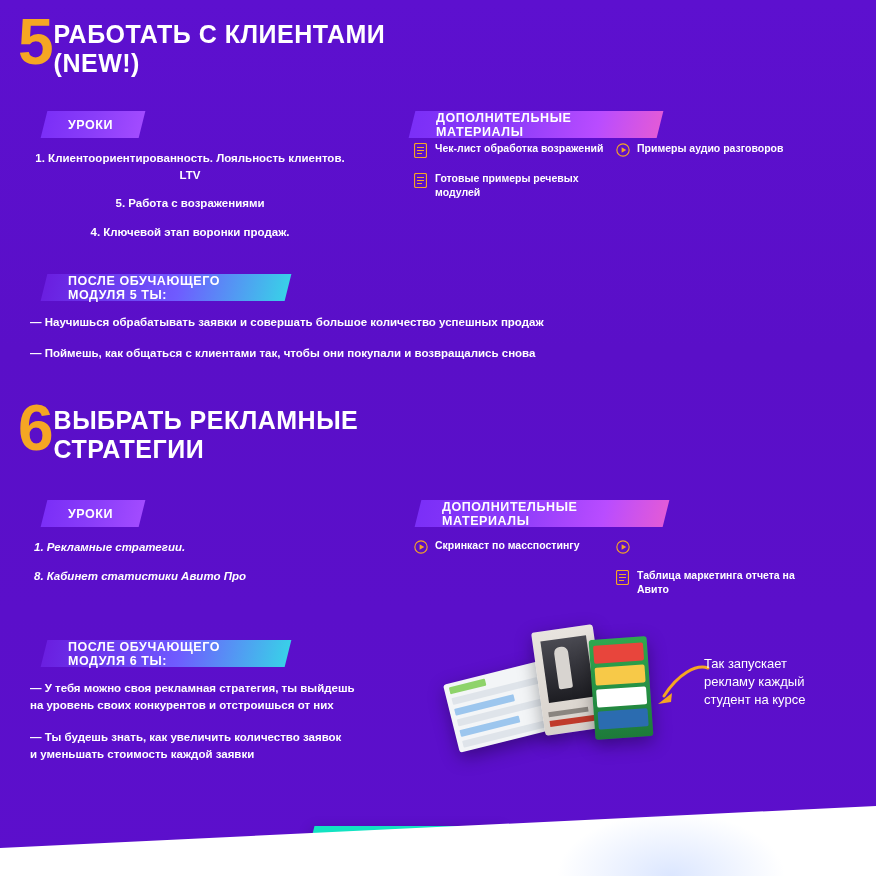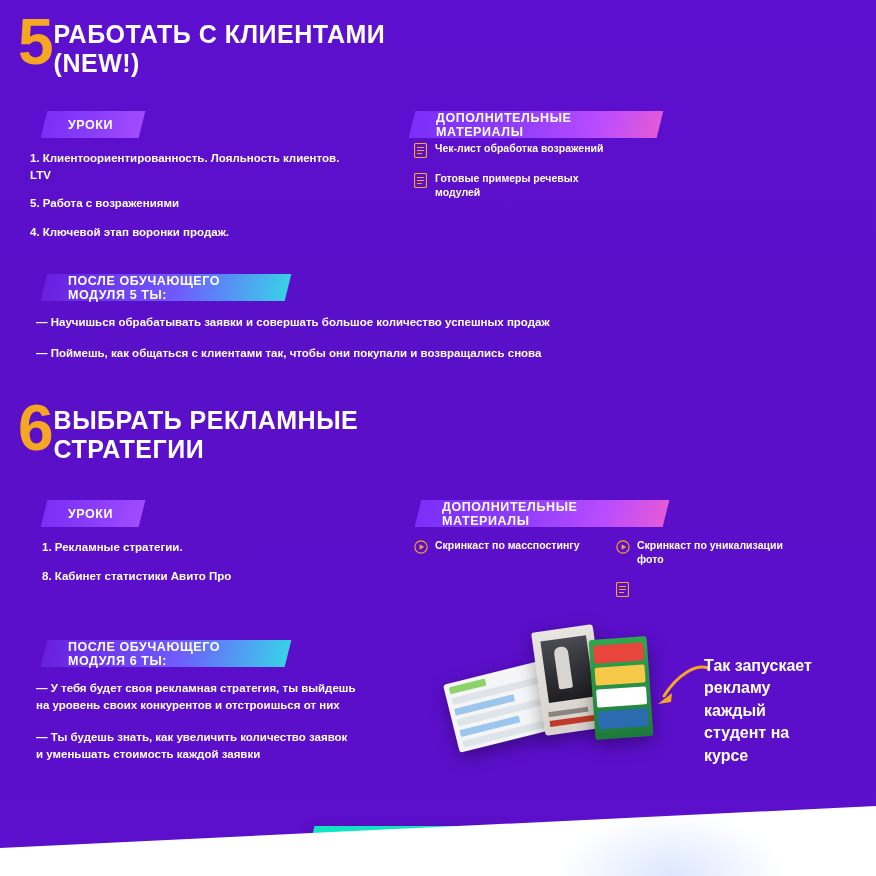--- a/index.html
+++ b/index.html
@@ -103,21 +103,21 @@
     margin-top: 1px;
   }
   .mat-label {
     font-size: 10.5px;
     font-weight: bold;
     line-height: 1.32;
     color: #ffffff;
   }
 
   
-  .after-list { position: absolute; width: 540px; margin-left: 6px; }
+  .after-list { position: absolute; width: 540px; }
   .after-item {
     font-size: 11.5px;
     font-weight: bold;
     line-height: 1.5;
     margin-bottom: 14px;
     white-space: pre-line;
   }
 
   
   .collage { position: absolute; }
@@ -159,22 +159,22 @@
     transform: rotate(-4deg);
   }
   .card-c .strip { position: absolute; left: 4px; width: 50px; height: 18px; border-radius: 2px; }
   .card-c .s1 { top: 6px; background: #e8453c; }
   .card-c .s2 { top: 28px; background: #f7c948; }
   .card-c .s3 { top: 50px; background: #ffffff; }
   .card-c .s4 { top: 72px; background: #2b6cb0; }
 
   .arrow-note {
     position: absolute;
-    font-size: 16px;
-    font-weight: bold;
+    font-size: 13px;
+    font-weight: normal;
     line-height: 1.4;
     color: #ffffff;
     white-space: pre-line;
   }
 
   
   .cta-wrap {
     position: absolute;
     left: 310px; top: 826px;
     width: 190px; height: 36px;
@@ -216,21 +216,21 @@
   </div>
 
   <div class="ribbon" style="left:44px; top:111px; width:98px;">
     <span>УРОКИ</span>
   </div>
 
   <div class="ribbon wide" style="left:412px; top:111px; width:248px;">
     <span>ДОПОЛНИТЕЛЬНЫЕ МАТЕРИАЛЫ</span>
   </div>
 
-  <div class="lessons" style="left:30px; top:150px;">
+  <div class="lessons" style="left:30px; top:150px;text-align:center;">
     <div class="lesson">1. Клиентоориентированность. Лояльность клиентов. LTV</div>
     <div class="lesson">5. Работа с возражениями</div>
     <div class="lesson">4. Ключевой этап воронки продаж.</div>
   </div>
 
   <div class="materials" style="left:414px; top:142px;">
     <div class="mat-col">
       <div class="mat-item">
         <span class="mat-icon">
           <svg viewBox="0 0 13 15" width="13" height="15">
@@ -247,20 +247,31 @@
           <svg viewBox="0 0 13 15" width="13" height="15">
               <rect x="0.5" y="0.5" width="12" height="14" rx="1.5" fill="none" stroke="#f5a623" stroke-width="1.2"></rect>
               <line x1="3" y1="4.5" x2="10" y2="4.5" stroke="#f5a623" stroke-width="1"></line>
               <line x1="3" y1="7.5" x2="10" y2="7.5" stroke="#f5a623" stroke-width="1"></line>
               <line x1="3" y1="10.5" x2="8" y2="10.5" stroke="#f5a623" stroke-width="1"></line>
             </svg>
         </span>
         <span class="mat-label">Готовые примеры речевых модулей</span>
       </div>
     </div>
+    <div class="mat-col">
+      <div class="mat-item">
+        <span class="mat-icon">
+          <svg viewBox="0 0 15 15" width="14" height="14">
+              <circle cx="7.5" cy="7.5" r="6.6" fill="none" stroke="#f5a623" stroke-width="1.2"></circle>
+              <polygon points="6,4.6 11,7.5 6,10.4" fill="#f5a623"></polygon>
+            </svg>
+        </span>
+        <span class="mat-label">Примеры аудио разговоров</span>
+      </div>
+    </div>
   </div>
 
   <div class="ribbon teal" style="left:44px; top:274px; width:244px;">
     <span>ПОСЛЕ ОБУЧАЮЩЕГО МОДУЛЯ 5 ТЫ:</span>
   </div>
 
   <div class="after-list" style="left:30px; top:314px;">
     <div class="after-item">— Научишься обрабатывать заявки и совершать большое количество успешных продаж</div>
     <div class="after-item">— Поймешь, как общаться с клиентами так, чтобы они покупали и возвращались снова</div>
   </div>
@@ -272,21 +283,21 @@
   </div>
 
   <div class="ribbon" style="left:44px; top:500px; width:98px;">
     <span>УРОКИ</span>
   </div>
 
   <div class="ribbon wide" style="left:418px; top:500px; width:248px;">
     <span>ДОПОЛНИТЕЛЬНЫЕ МАТЕРИАЛЫ</span>
   </div>
 
-  <div class="lessons" style="left:42px; top:539px;">
+  <div class="lessons" style="left:34px; top:539px;font-style:italic;">
     <div class="lesson">1. Рекламные стратегии.</div>
     <div class="lesson">8. Кабинет статистики Авито Про</div>
   </div>
 
   <div class="materials" style="left:414px; top:539px;">
     <div class="mat-col">
       <div class="mat-item">
         <span class="mat-icon">
           <svg viewBox="0 0 15 15" width="14" height="14">
               <circle cx="7.5" cy="7.5" r="6.6" fill="none" stroke="#f5a623" stroke-width="1.2"></circle>
@@ -297,41 +308,41 @@
       </div>
     </div>
     <div class="mat-col">
       <div class="mat-item">
         <span class="mat-icon">
           <svg viewBox="0 0 15 15" width="14" height="14">
               <circle cx="7.5" cy="7.5" r="6.6" fill="none" stroke="#f5a623" stroke-width="1.2"></circle>
               <polygon points="6,4.6 11,7.5 6,10.4" fill="#f5a623"></polygon>
             </svg>
         </span>
-        <span class="mat-label">Скринкаст по уникализации фото</span>
       </div>
       <div class="mat-item">
         <span class="mat-icon">
           <svg viewBox="0 0 13 15" width="13" height="15">
               <rect x="0.5" y="0.5" width="12" height="14" rx="1.5" fill="none" stroke="#f5a623" stroke-width="1.2"></rect>
               <line x1="3" y1="4.5" x2="10" y2="4.5" stroke="#f5a623" stroke-width="1"></line>
               <line x1="3" y1="7.5" x2="10" y2="7.5" stroke="#f5a623" stroke-width="1"></line>
               <line x1="3" y1="10.5" x2="8" y2="10.5" stroke="#f5a623" stroke-width="1"></line>
             </svg>
         </span>
+        <span class="mat-label">Таблица маркетинга отчета на Авито</span>
       </div>
     </div>
   </div>
 
   <div class="ribbon teal" style="left:44px; top:640px; width:244px;">
     <span>ПОСЛЕ ОБУЧАЮЩЕГО МОДУЛЯ 6 ТЫ:</span>
   </div>
 
   <div class="after-list" style="left:30px; top:680px; width:330px;">
-    <div class="after-item">— У тебя будет своя рекламная стратегия, ты выйдешь
+    <div class="after-item">— У тебя можно своя рекламная стратегия, ты выйдешь
 на уровень своих конкурентов и отстроишься от них</div>
     <div class="after-item">— Ты будешь знать, как увеличить количество заявок
 и уменьшать стоимость каждой заявки</div>
   </div>
 
   <div class="collage" style="left:450px; top:620px; width:220px; height:130px;">
     <div class="card card-a">
       <div class="row green"></div>
       <div class="row"></div>
       <div class="row blue"></div>

